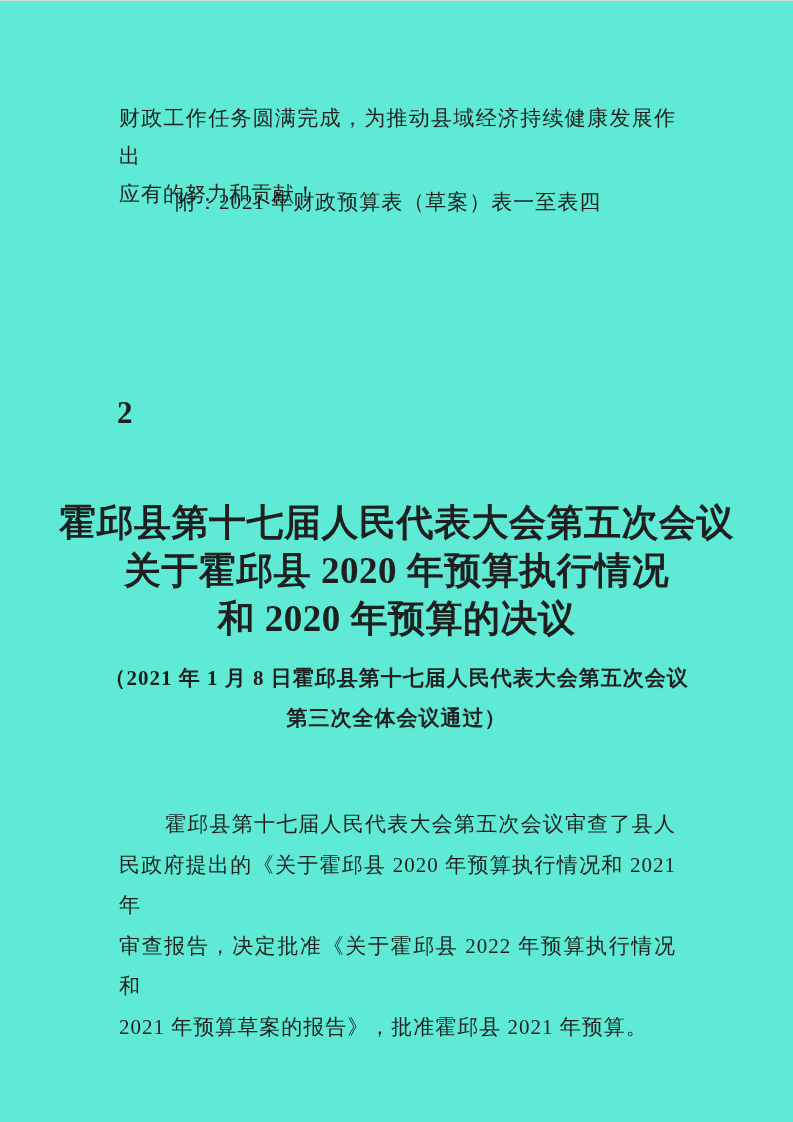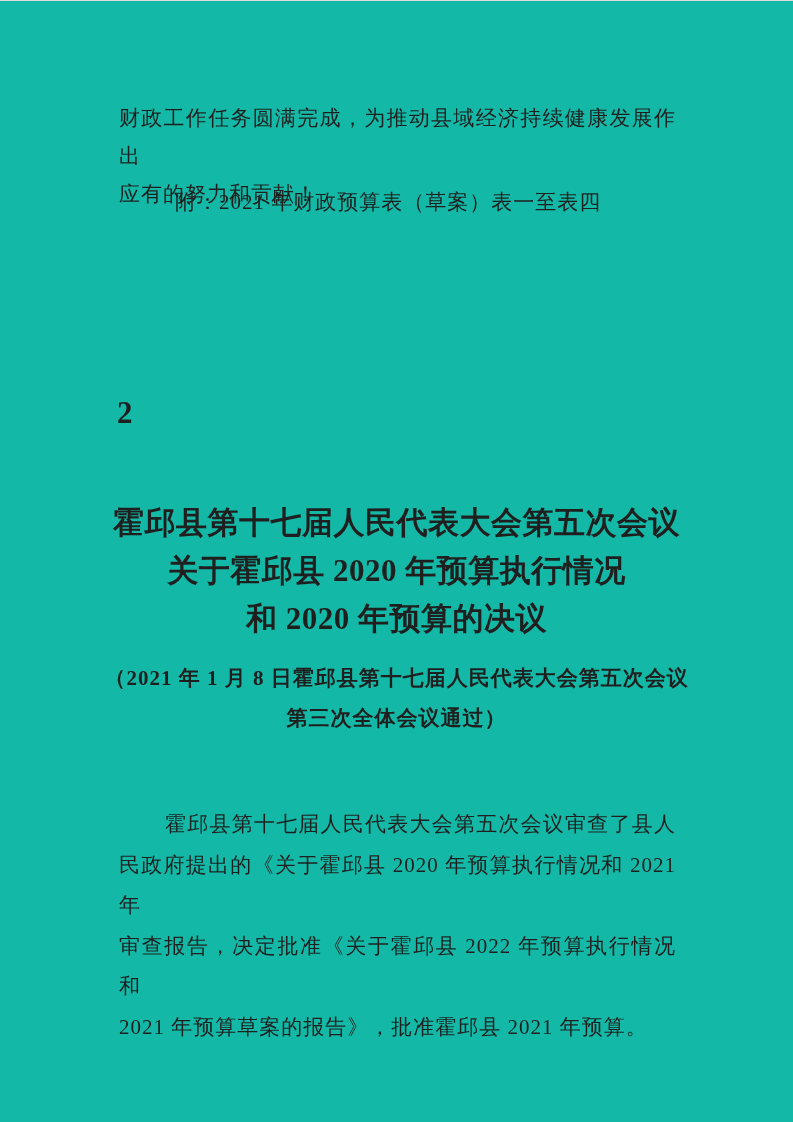--- a/index.html
+++ b/index.html
@@ -5,21 +5,21 @@
   html, body {
     margin: 0;
     padding: 0;
     background: #888;
   }
   .page {
     position: relative;
     width: 793px;
     height: 1122px;
     margin: 0 auto;
-    background: #14b8a6;
+    background: #5eead4;
     color: #1f1f1f;
     font-family: "Liberation Serif", "DejaVu Serif", serif;
     overflow: hidden;
   }
   .top-hairline {
     position: absolute;
     top: 0; left: 0;
     width: 100%; height: 1px;
     background: #dcdcdc;
   }
@@ -59,21 +59,21 @@
     line-height: 1;
   }
   
   .doc-title {
     position: absolute;
     top: 499px;
     left: 0;
     width: 793px;
     margin: 0;
     text-align: center;
-    font-size: 31px;
+    font-size: 37px;
     font-weight: bold;
     line-height: 48px;
     letter-spacing: 0.5px;
   }
   
   .subtitle {
     position: absolute;
     top: 658px;
     left: 0;
     width: 793px;

